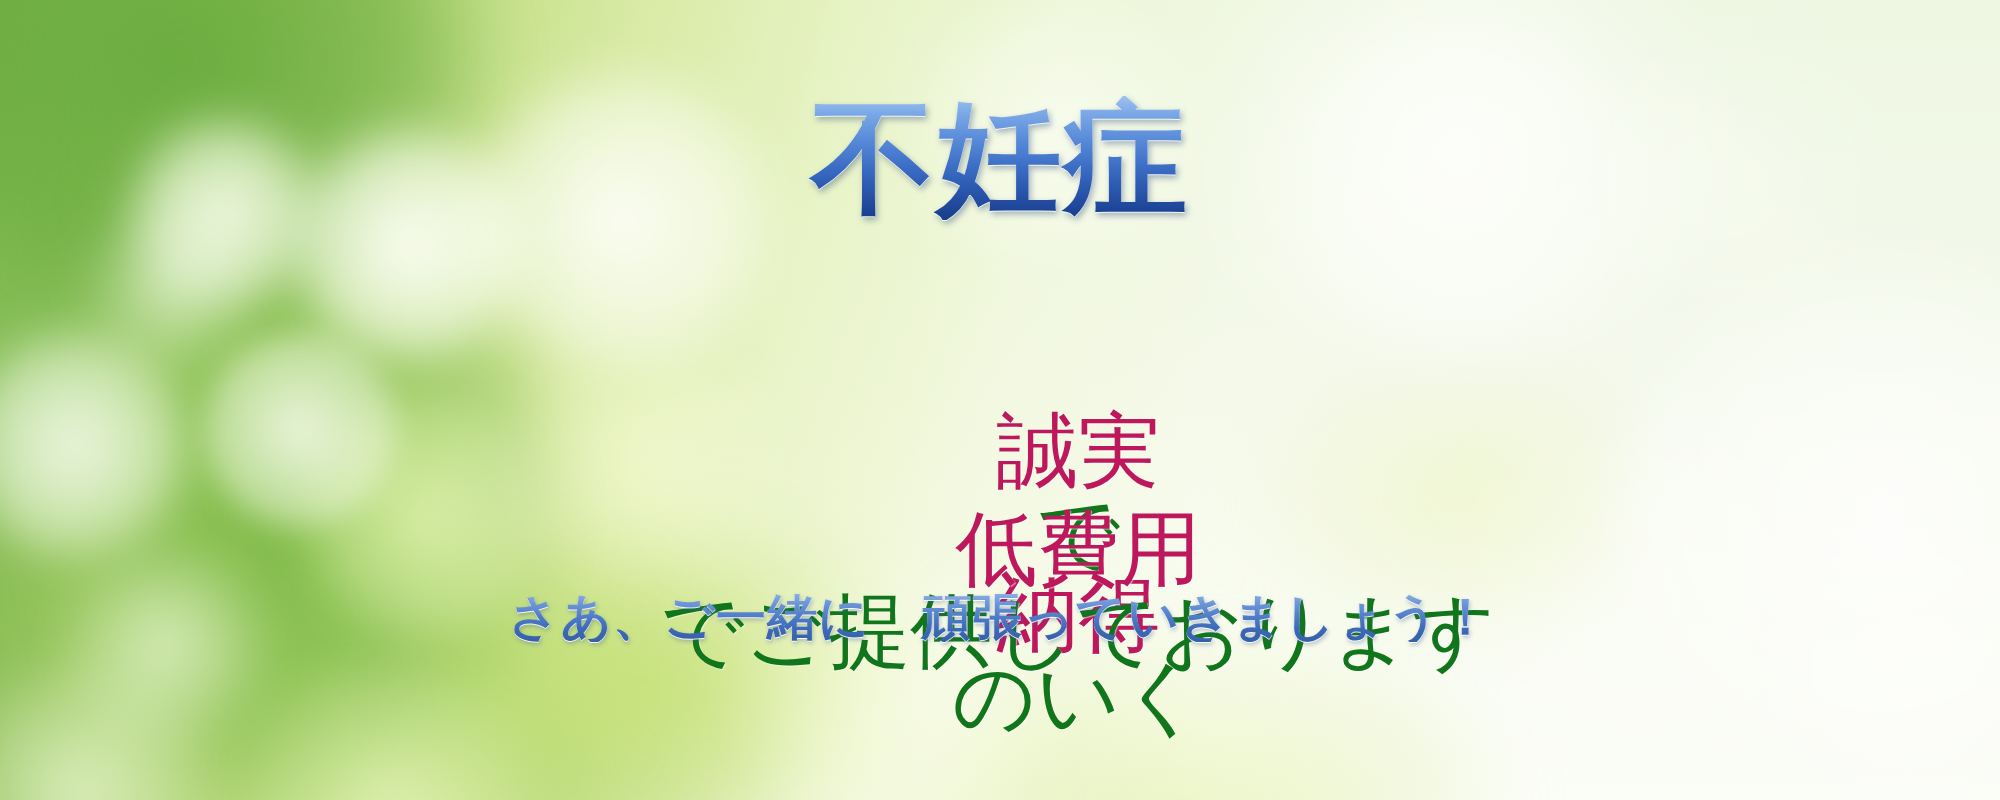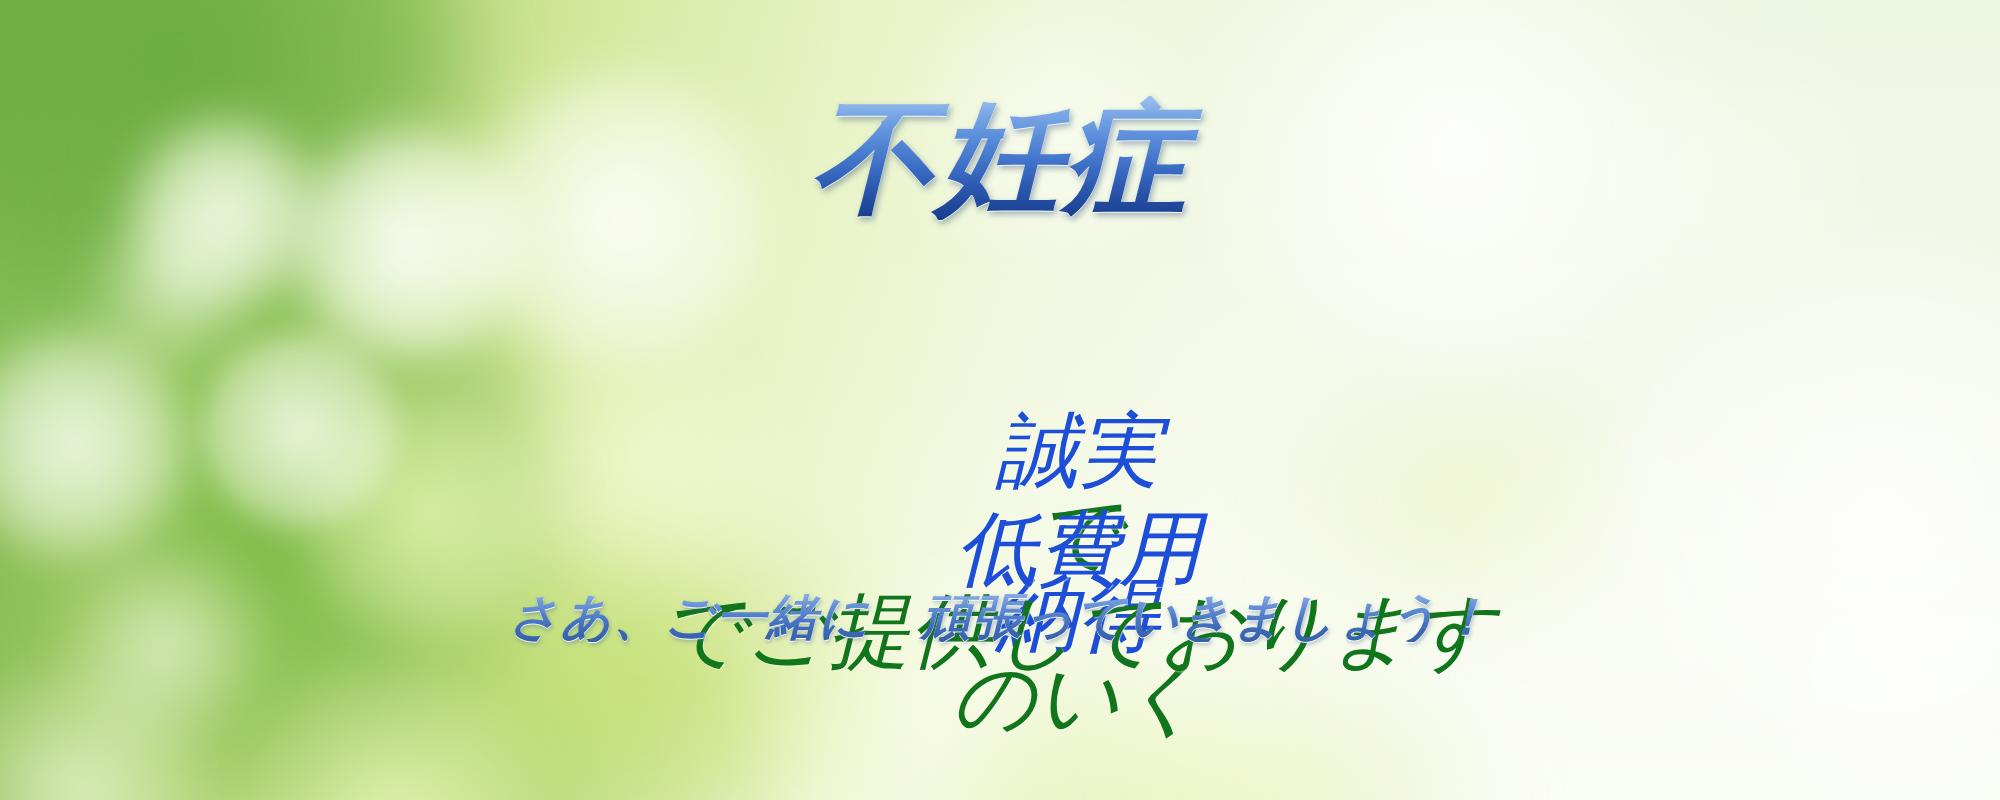--- a/index.html
+++ b/index.html
@@ -11,21 +11,20 @@
   body {
     font-family: "DejaVu Sans", "Liberation Sans", sans-serif;
   }
 
   #banner {
     position: relative;
     width: 2000px;
     height: 800px;
     overflow: hidden;
     background: #f7fbf3;
-    font-style: italic;
   }
 
   
   .bg-base {
     position: absolute;
     inset: 0;
     background:
       linear-gradient(100deg,
         rgba(118,176,70,0.95) 0%,
         rgba(150,198,84,0.92) 10%,
@@ -121,21 +120,21 @@
     left: 0; right: 0;
     font-size: 82px;
     line-height: 1.0;
     font-weight: normal;
     white-space: pre;
     text-shadow: 1px 1px 1px rgba(255,255,255,0.55);
   }
   .line2 { top: 328px; }
   .line3 { top: 426px; }
 
-  .seg-red   { color: #1d4ed8; }
+  .seg-red   { color: #be185d; }
   .seg-green { color: #11761b; }
 
   .tagline {
     position: absolute;
     left: 0; right: 0;
     top: 592px;
     font-size: 50px;
     line-height: 1.0;
     font-weight: bold;
     letter-spacing: 1px;

